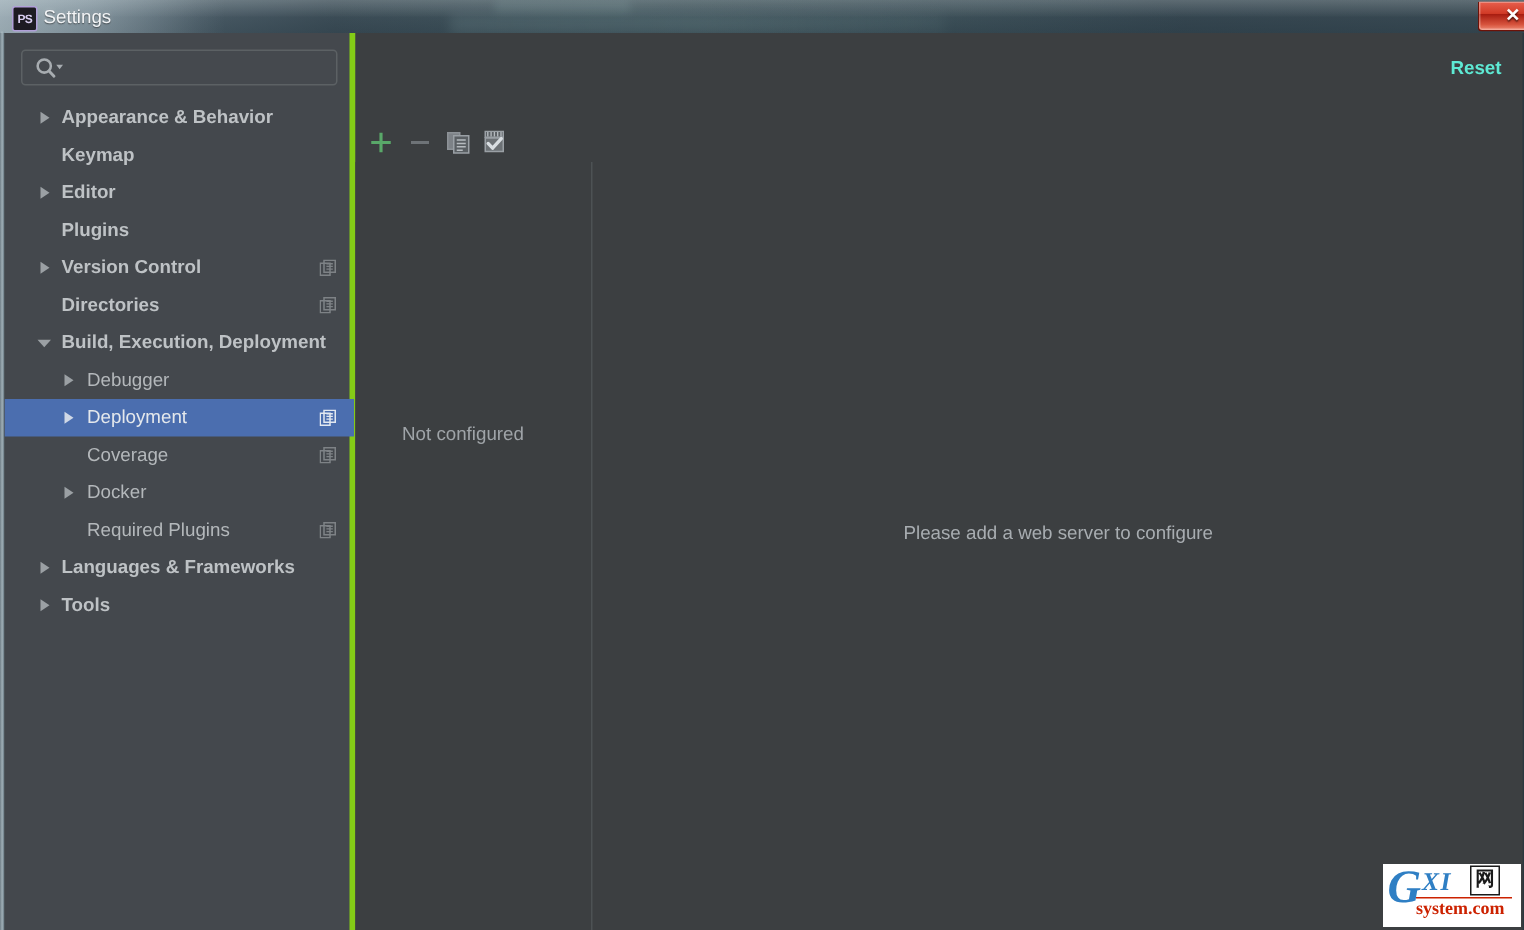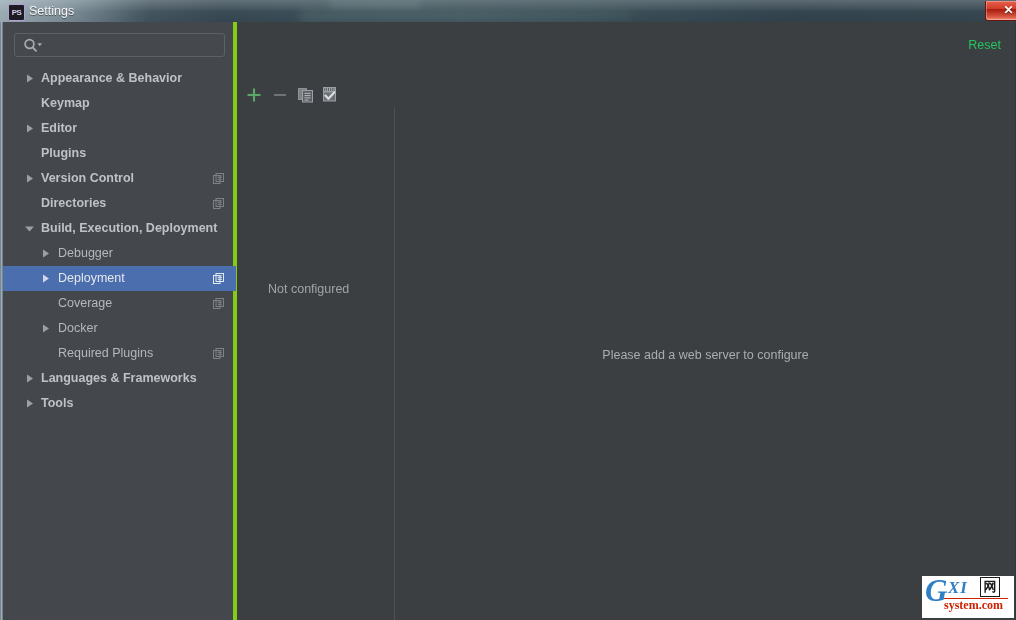--- a/index.html
+++ b/index.html
@@ -232,22 +232,22 @@
   .bc-scope .sc-ico {
     display: inline-block;
     width: 12px; height: 12px;
     vertical-align: -2px;
     margin-right: 5px;
   }
   #reset-link {
     position: absolute;
     right: 14px; top: 14px;
     font-size: 12.5px;
-    font-weight: normal;
-    color: #22c55e;
+    font-weight: bold;
+    color: #5eead4;
     cursor: pointer;
     line-height: 18px;
   }
 
   
   #toolbar {
     position: absolute;
     left: 4px; top: 60px;
     width: 150px; height: 26px;
   }

